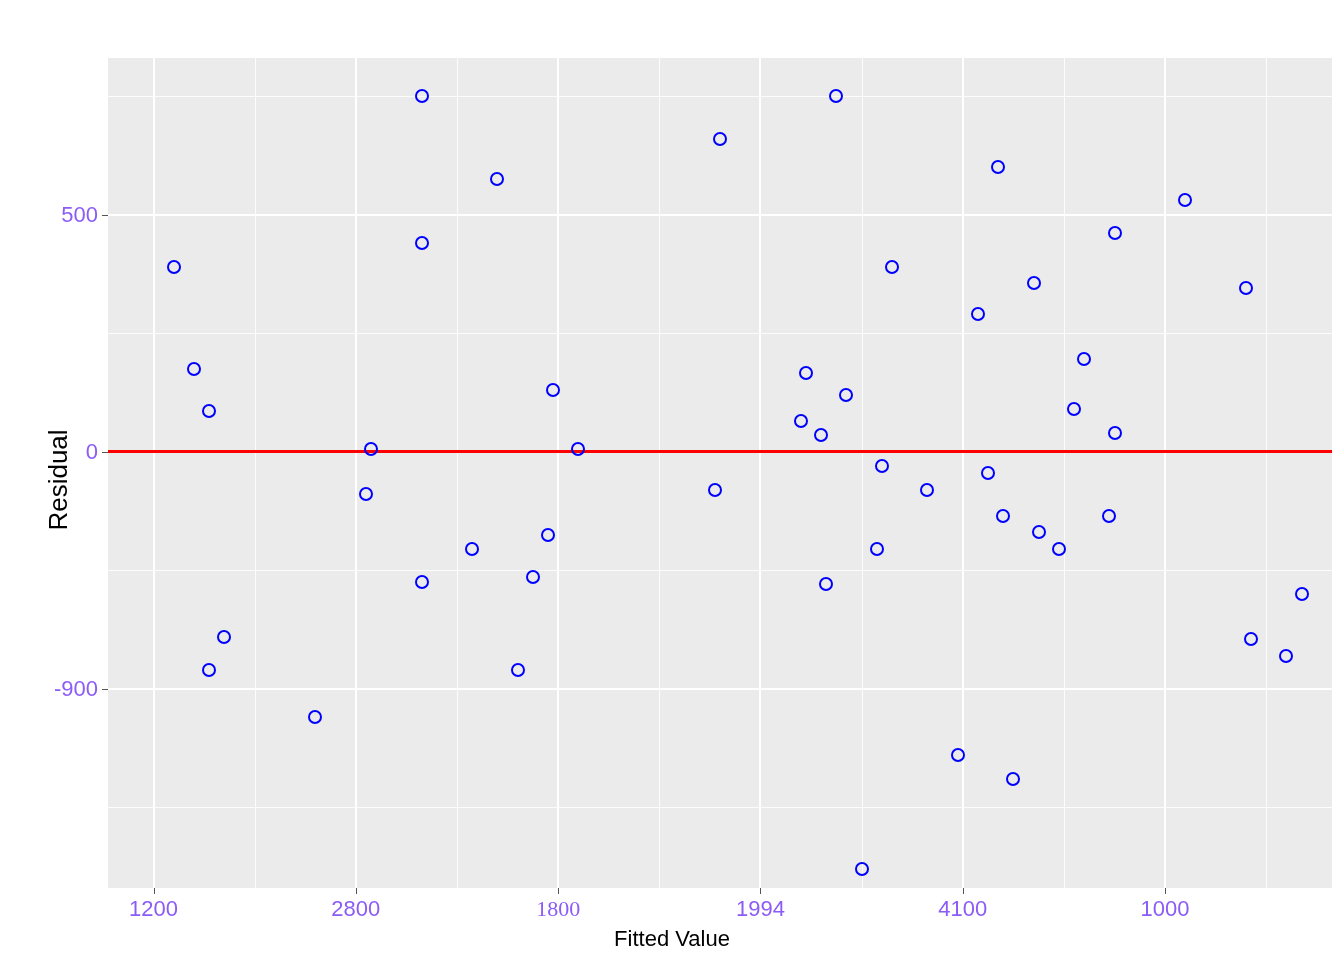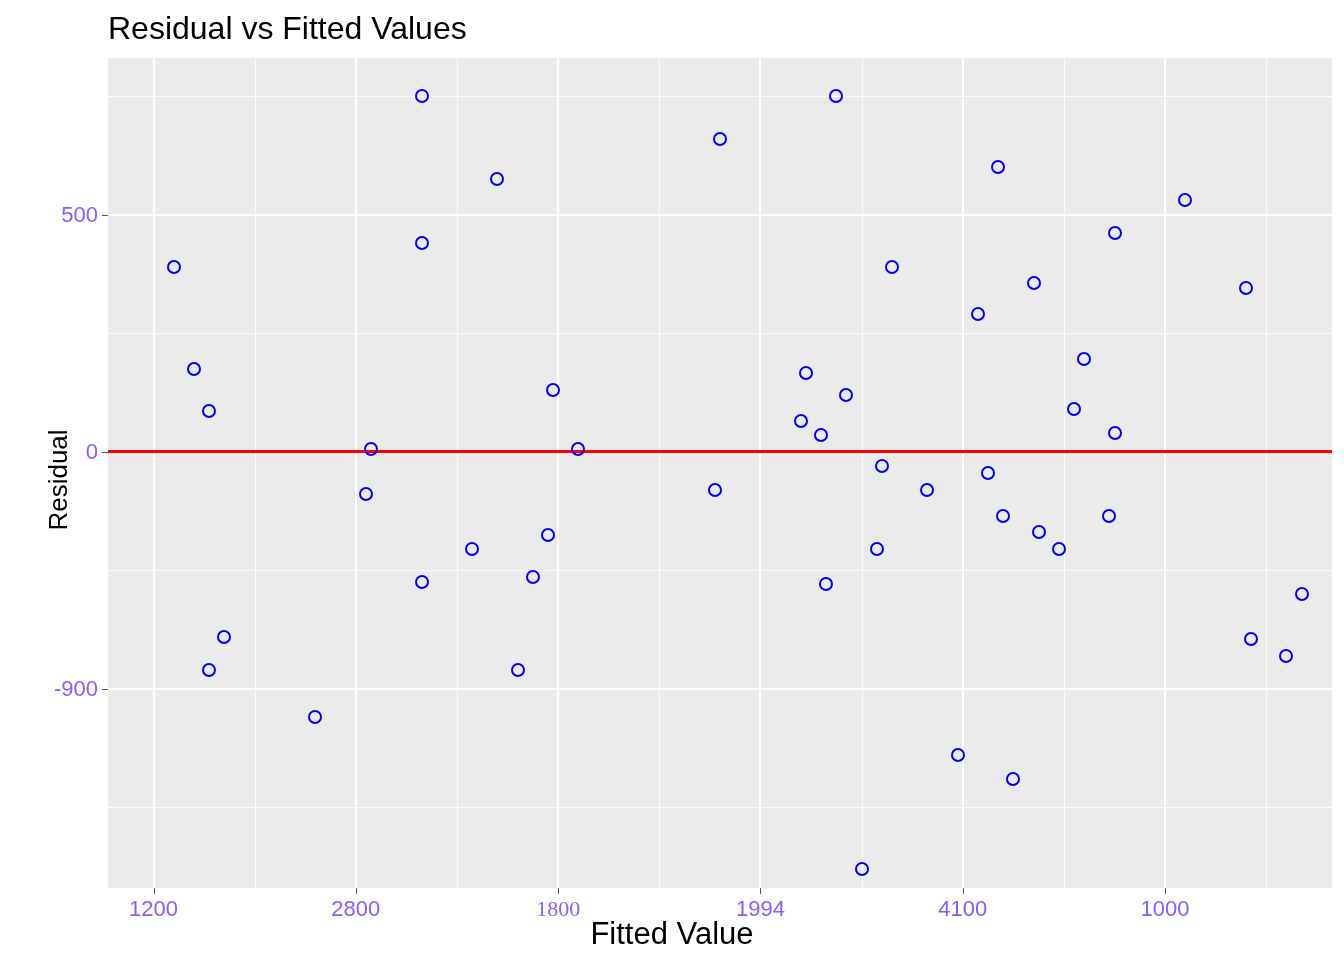--- a/index.html
+++ b/index.html
@@ -29,21 +29,21 @@
     top: 50%;
     transform: translateY(-50%) rotate(-90deg);
     transform-origin: center;
     font-size: 26px;
   }
   .xlabel {
     position: absolute;
     bottom: 8px;
     left: 50%;
     transform: translateX(-50%);
-    font-size: 31px;
+    font-size: 22px;
     text-align: center;
   }
   .panel {
     position: absolute;
     background: #EBEBEB;
   }
   .gridline-h, .gridline-v {
     position: absolute;
     background: #ffffff;
   }
@@ -77,21 +77,20 @@
     border: 2px solid #0000ff;
     border-radius: 50%;
     background: transparent;
     transform: translate(-50%, -50%);
   }
 </style>
 </head>
 <body>
 
 <div class="chart-wrap">
-  <div class="title">Residual vs Fitted Values</div>
   <div class="ylabel">Residual</div>
   <div class="xlabel">Fitted Value</div>
   <div id="panel" class="panel" style="left: 108px; top: 58px; width: 1224px; height: 830px;">
       <div class="gridline-v" style="left: 44.5207px;"></div>
       <div class="gridline-v" style="left: 246.835px;"></div>
       <div class="gridline-v" style="left: 449.149px;"></div>
       <div class="gridline-v" style="left: 651.463px;"></div>
       <div class="gridline-v" style="left: 853.777px;"></div>
       <div class="gridline-v" style="left: 1056.09px;"></div>
       <div class="gridline-v minor" style="left: 146.678px;"></div>

